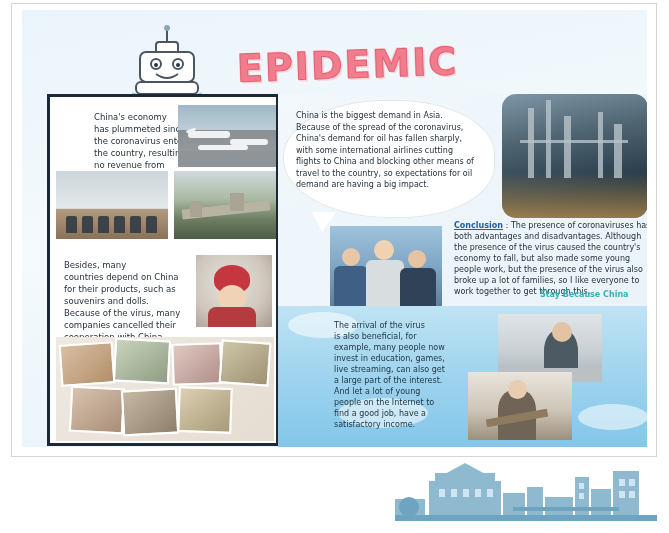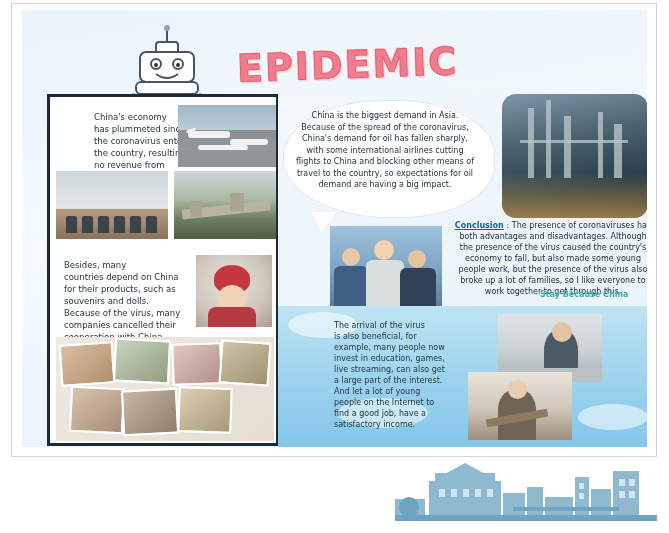--- a/index.html
+++ b/index.html
@@ -152,21 +152,20 @@
   }
 
   
   #right-top {
     position: absolute;
     left: 256px;
     top: 84px;
     width: 378px;
     height: 212px;
     background: linear-gradient(150deg,#f2f8fc 0%, #eaf3f9 100%);
-    text-align: center;
   }
 
   
   .bubble {
     position: absolute;
     left: 5px; top: 6px;
     width: 212px; height: 118px;
     background: #ffffff;
     border-radius: 48% 46% 44% 50%;
     box-shadow: 0 0 0 1px #dfe7ec inset;

